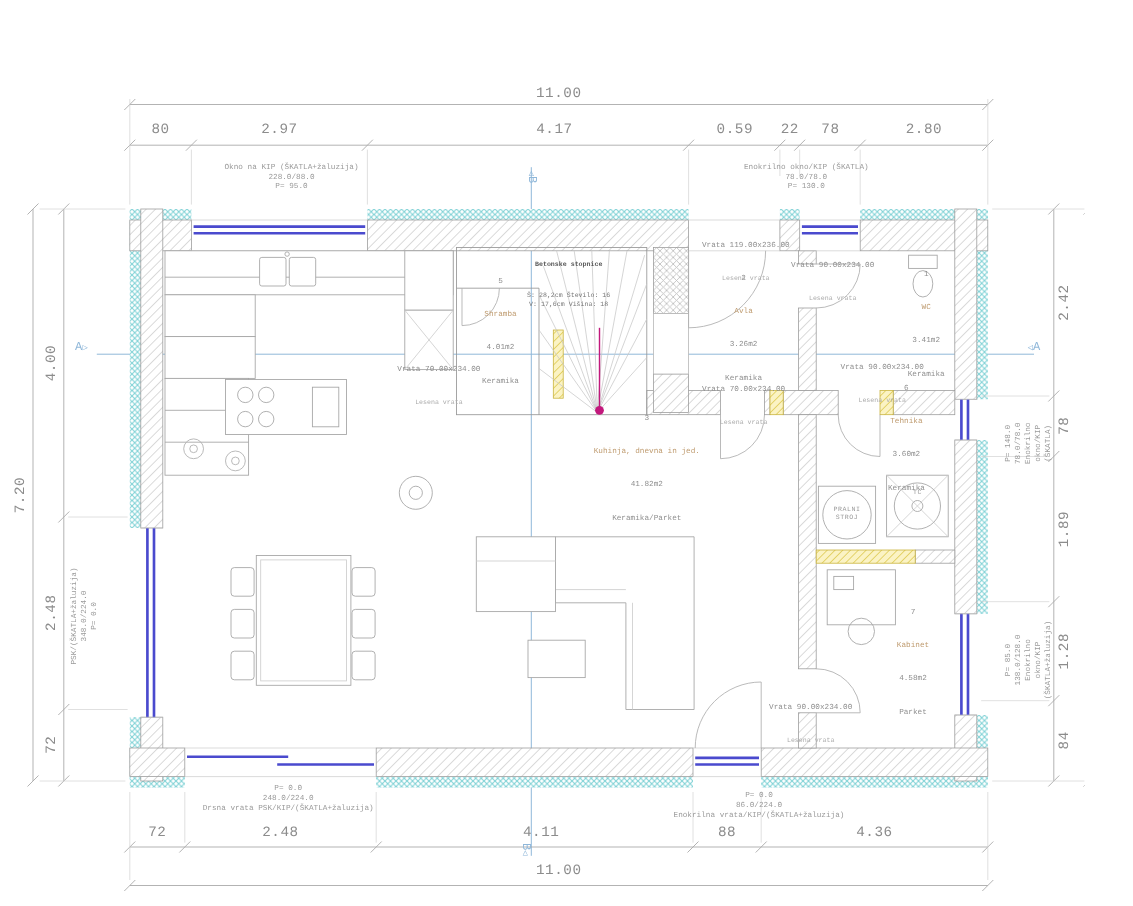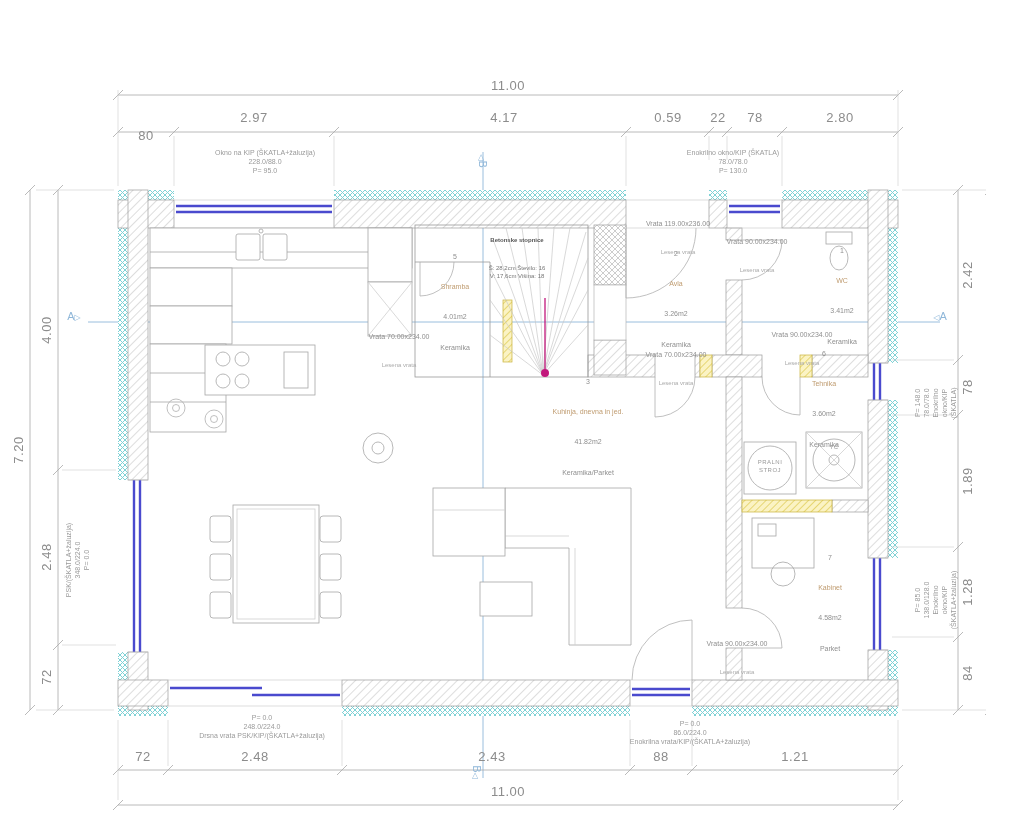--- a/index.html
+++ b/index.html
@@ -1,17 +1,17 @@
 <!DOCTYPE html>
 <html><head>
 <meta charset="utf-8">
 <style>
   html,body{margin:0;padding:0;background:#ffffff;}
   .stage{position:relative;width:986px;height:824px;background:#fff;overflow:hidden;
-         font-family:Liberation Sans, sans-serif;}
+         font-family:Liberation Mono, monospace;}
   svg.draw{position:absolute;left:0;top:0;}
   .lbl{position:absolute;transform:translate(-50%,-50%);text-align:center;
        color:#9a9a9a;white-space:pre-line;line-height:1.3;}
   .v{transform:translate(-50%,-50%) rotate(-90deg);}
   .v90{transform:translate(-50%,-50%) rotate(90deg);}
   .dim{font-size:13px;color:#8c8c8c;letter-spacing:.5px;white-space:nowrap;}
   .ann{font-size:7px;color:#9a9a9a;}
   .room-lbl div{font-size:7px;color:#8f8f8f;line-height:1.35;}
   .room-lbl .rname{color:#bf9b6f;}
   .door-lbl .main{font-size:7px;color:#8f8f8f;white-space:nowrap;}
@@ -235,33 +235,33 @@
   <g stroke="#cfcfcf" stroke-width="0.6">
     <path d="M118 90 V186 M898 90 V186 M174 136 V186 M334 136 V186 M626 136 V186
              M709 136 V160 M727 136 V160 M782 136 V186
              M118 720 V800 M898 720 V800 M168 720 V766 M342 720 V766 M630 720 V766 M692 720 V766
              M36 190 H114 M36 710 H114 M62 470 H116 M62 645 H116
              M902 190 H986 M902 710 H986 M892 360 H954 M892 415 H954 M892 547 H954 M892 637 H954"></path>
   </g>
 </svg>
 
 <div class="lbl dim" style="left:508px;top:86px;">11.00</div>
-<div class="lbl dim" style="left:146px;top:136px;">80</div>
+<div class="lbl dim" style="left:146px;top:118px;">80</div>
 <div class="lbl dim" style="left:254px;top:118px;">2.97</div>
 <div class="lbl dim" style="left:504px;top:118px;">4.17</div>
 <div class="lbl dim" style="left:668px;top:118px;">0.59</div>
 <div class="lbl dim" style="left:718px;top:118px;">22</div>
 <div class="lbl dim" style="left:755px;top:118px;">78</div>
 <div class="lbl dim" style="left:840px;top:118px;">2.80</div>
 
 <div class="lbl dim" style="left:143px;top:757px;">72</div>
 <div class="lbl dim" style="left:255px;top:757px;">2.48</div>
-<div class="lbl dim" style="left:492px;top:757px;">2.43</div>
+<div class="lbl dim" style="left:492px;top:757px;">4.11</div>
 <div class="lbl dim" style="left:661px;top:757px;">88</div>
-<div class="lbl dim" style="left:795px;top:757px;">1.21</div>
+<div class="lbl dim" style="left:795px;top:757px;">4.36</div>
 <div class="lbl dim" style="left:508px;top:792px;">11.00</div>
 
 <div class="lbl dim v" style="left:47px;top:330px;">4.00</div>
 <div class="lbl dim v" style="left:47px;top:557px;">2.48</div>
 <div class="lbl dim v" style="left:47px;top:677px;">72</div>
 <div class="lbl dim v" style="left:19px;top:450px;">7.20</div>
 
 <div class="lbl dim v" style="left:968px;top:275px;">2.42</div>
 <div class="lbl dim v" style="left:968px;top:387px;">78</div>
 <div class="lbl dim v" style="left:968px;top:481px;">1.89</div>

